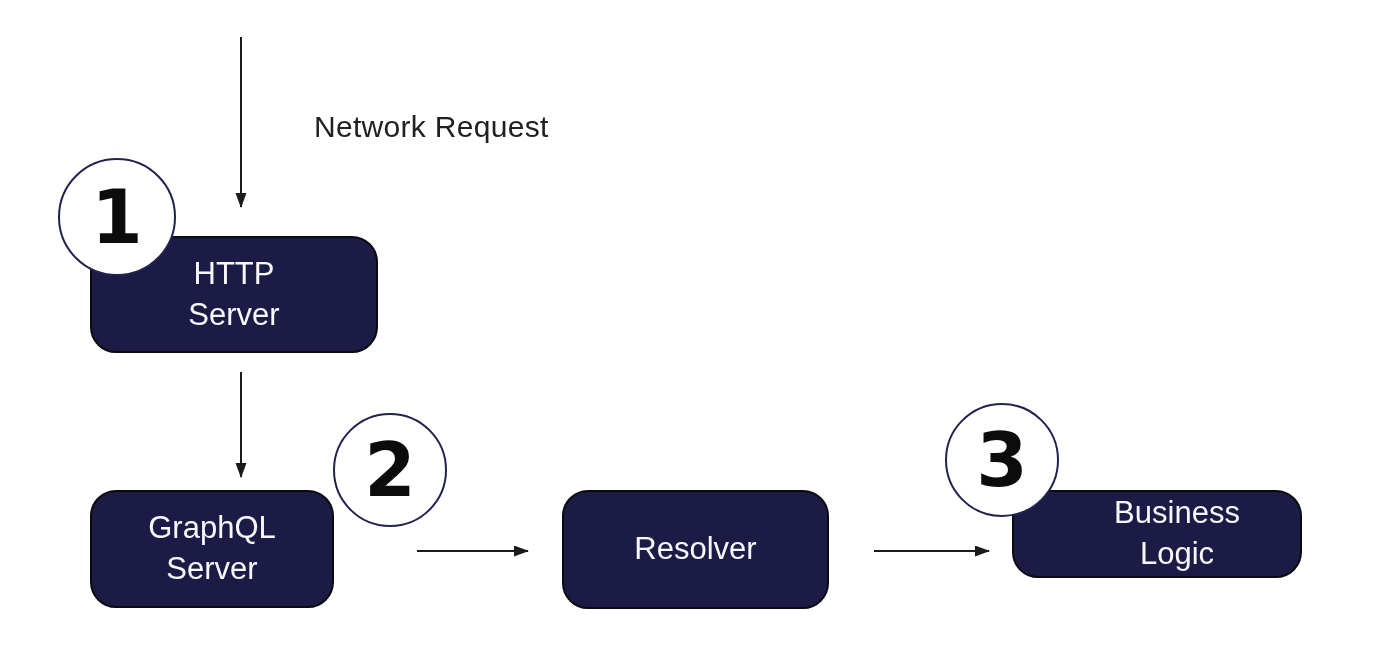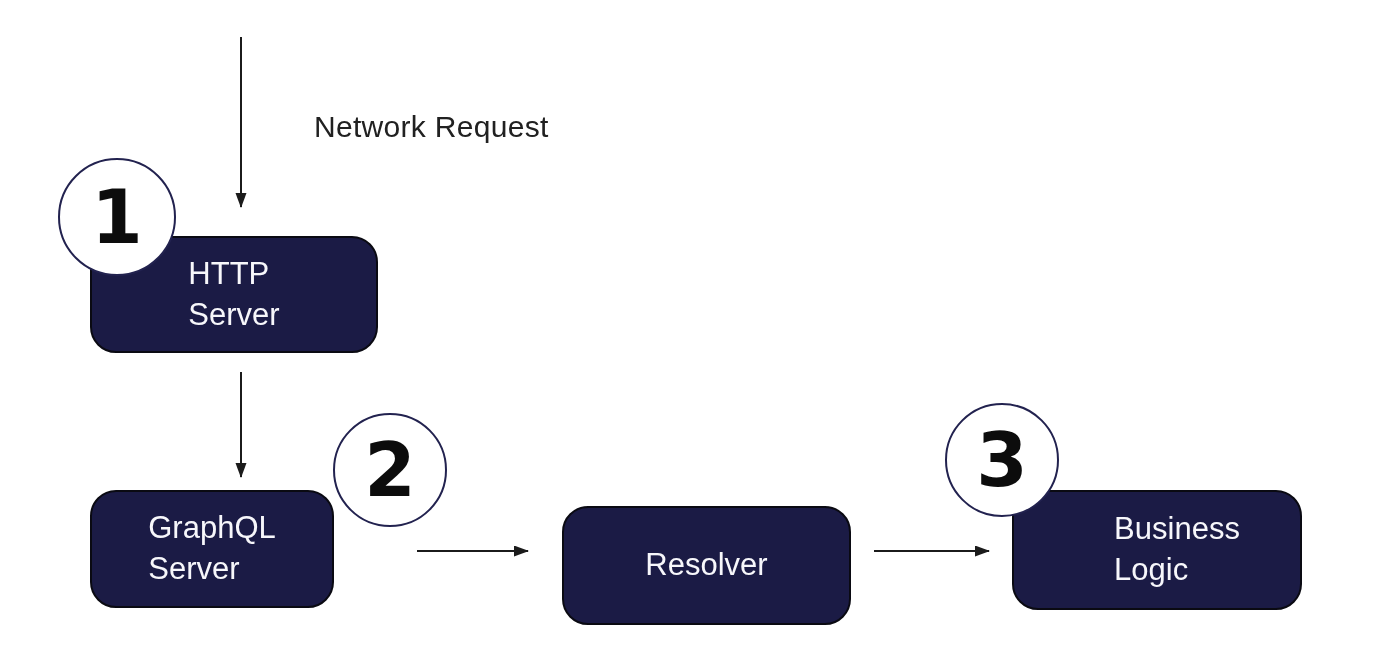--- a/index.html
+++ b/index.html
@@ -47,30 +47,30 @@
   }
   .node {
     position: absolute;
     background: var(--node-fill);
     border: 2.5px solid var(--node-border);
     border-radius: 26px;
     color: var(--node-text);
     display: flex;
     align-items: center;
     justify-content: center;
-    text-align: left;
+    text-align: center;
     font-size: 31px;
     line-height: 1.32;
     z-index: 2;
   }
   .node .node-label { white-space: pre-line; }
   .node-http     { left: 90px;   top: 236px; width: 288px; height: 117px; }
   .node-graphql  { left: 90px;   top: 490px; width: 244px; height: 118px; }
-  .node-resolver { left: 562px;  top: 490px; width: 289px; height: 119px; margin-top: 16px; }
-  .node-business { left: 1012px; top: 490px; width: 290px; height: 120px; padding-left: 40px; }
+  .node-resolver { left: 562px;  top: 490px; width: 267px; height: 119px; }
+  .node-business { left: 1012px; top: 490px; width: 290px; height: 88px; padding-left: 40px; }
   .step {
     position: absolute;
     border-radius: 50%;
     background: var(--circle-fill);
     border: 2.5px solid var(--circle-border);
     display: flex;
     align-items: center;
     justify-content: center;
     font-family: "DejaVu Sans", sans-serif;
     font-weight: bold;

